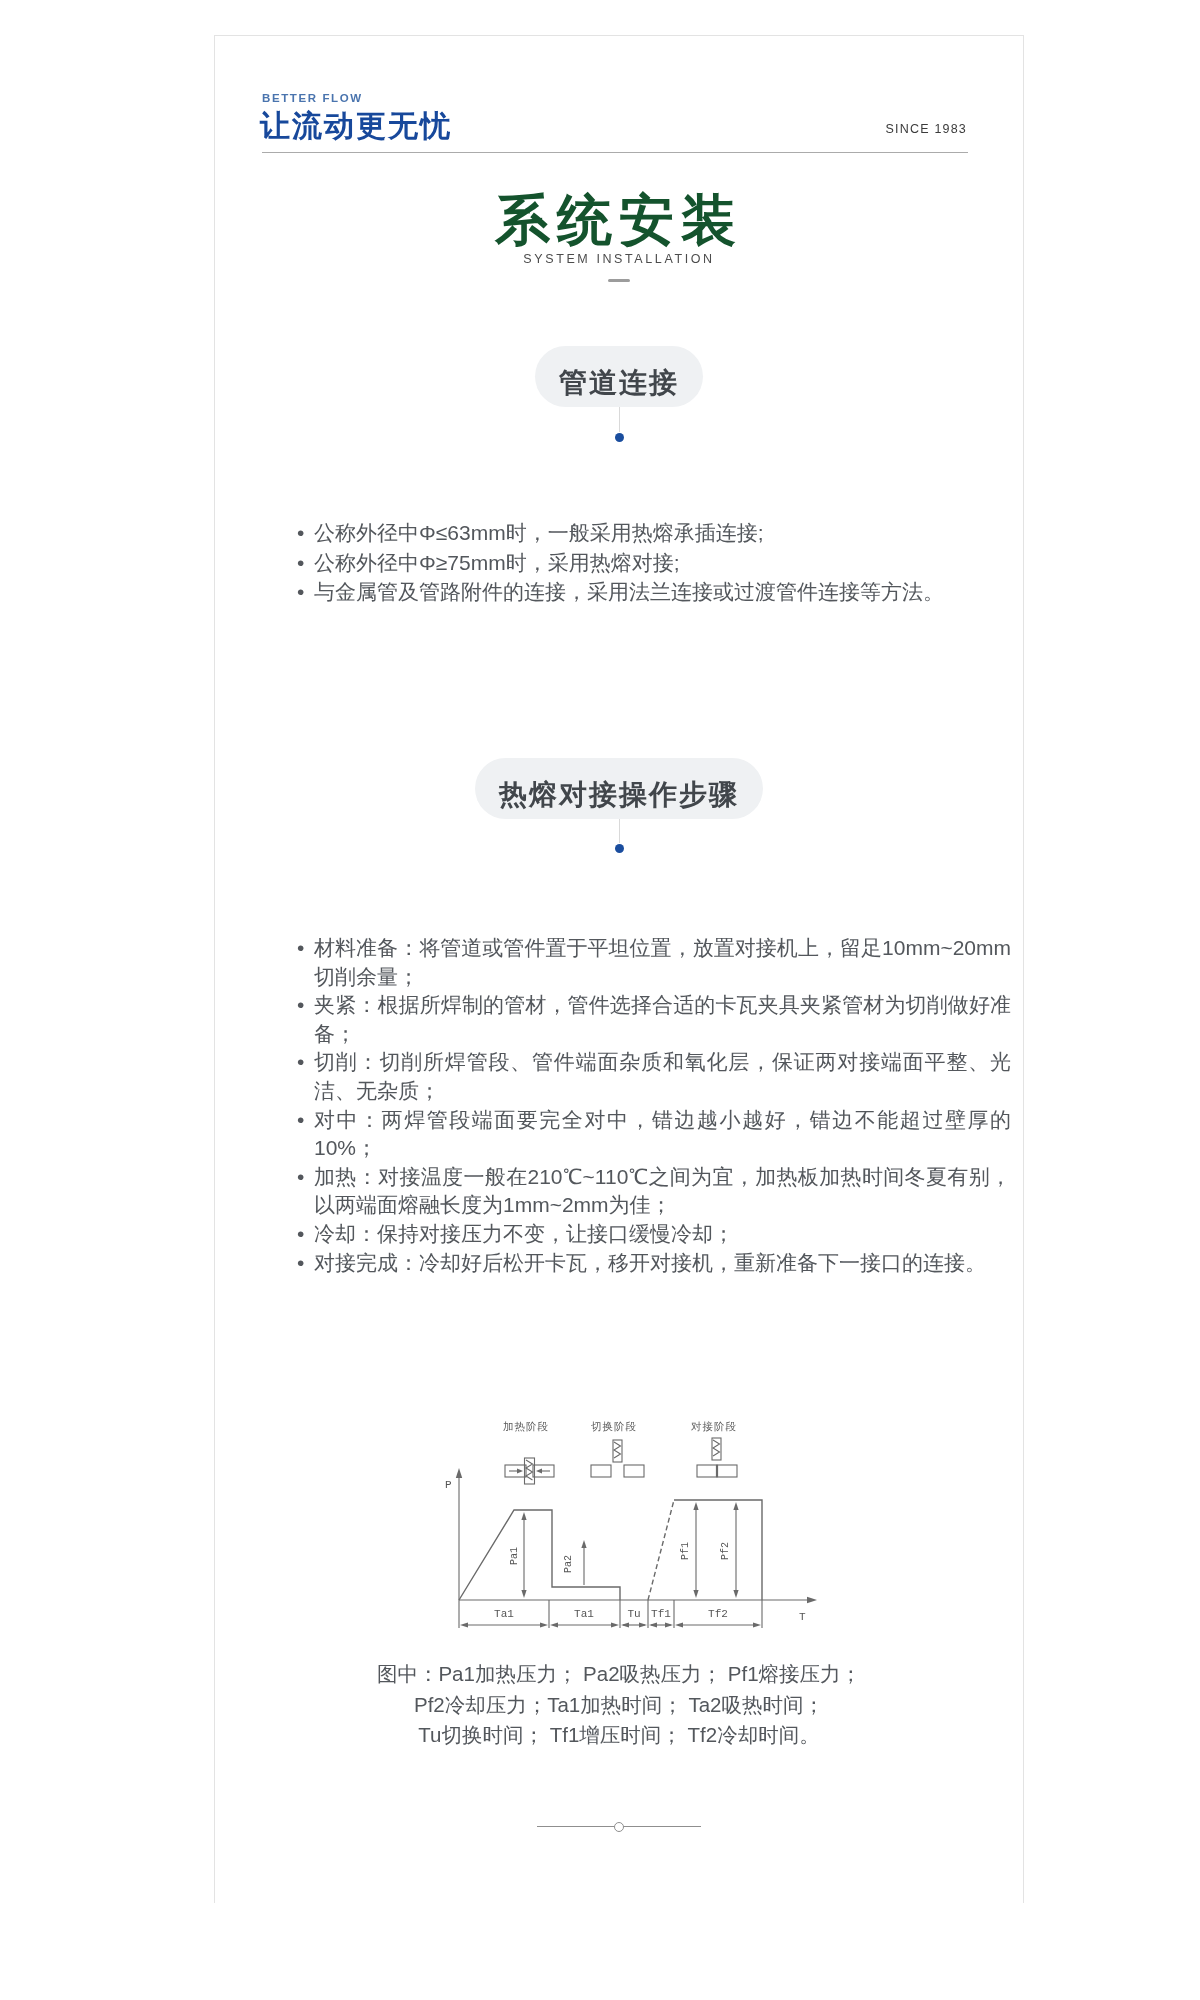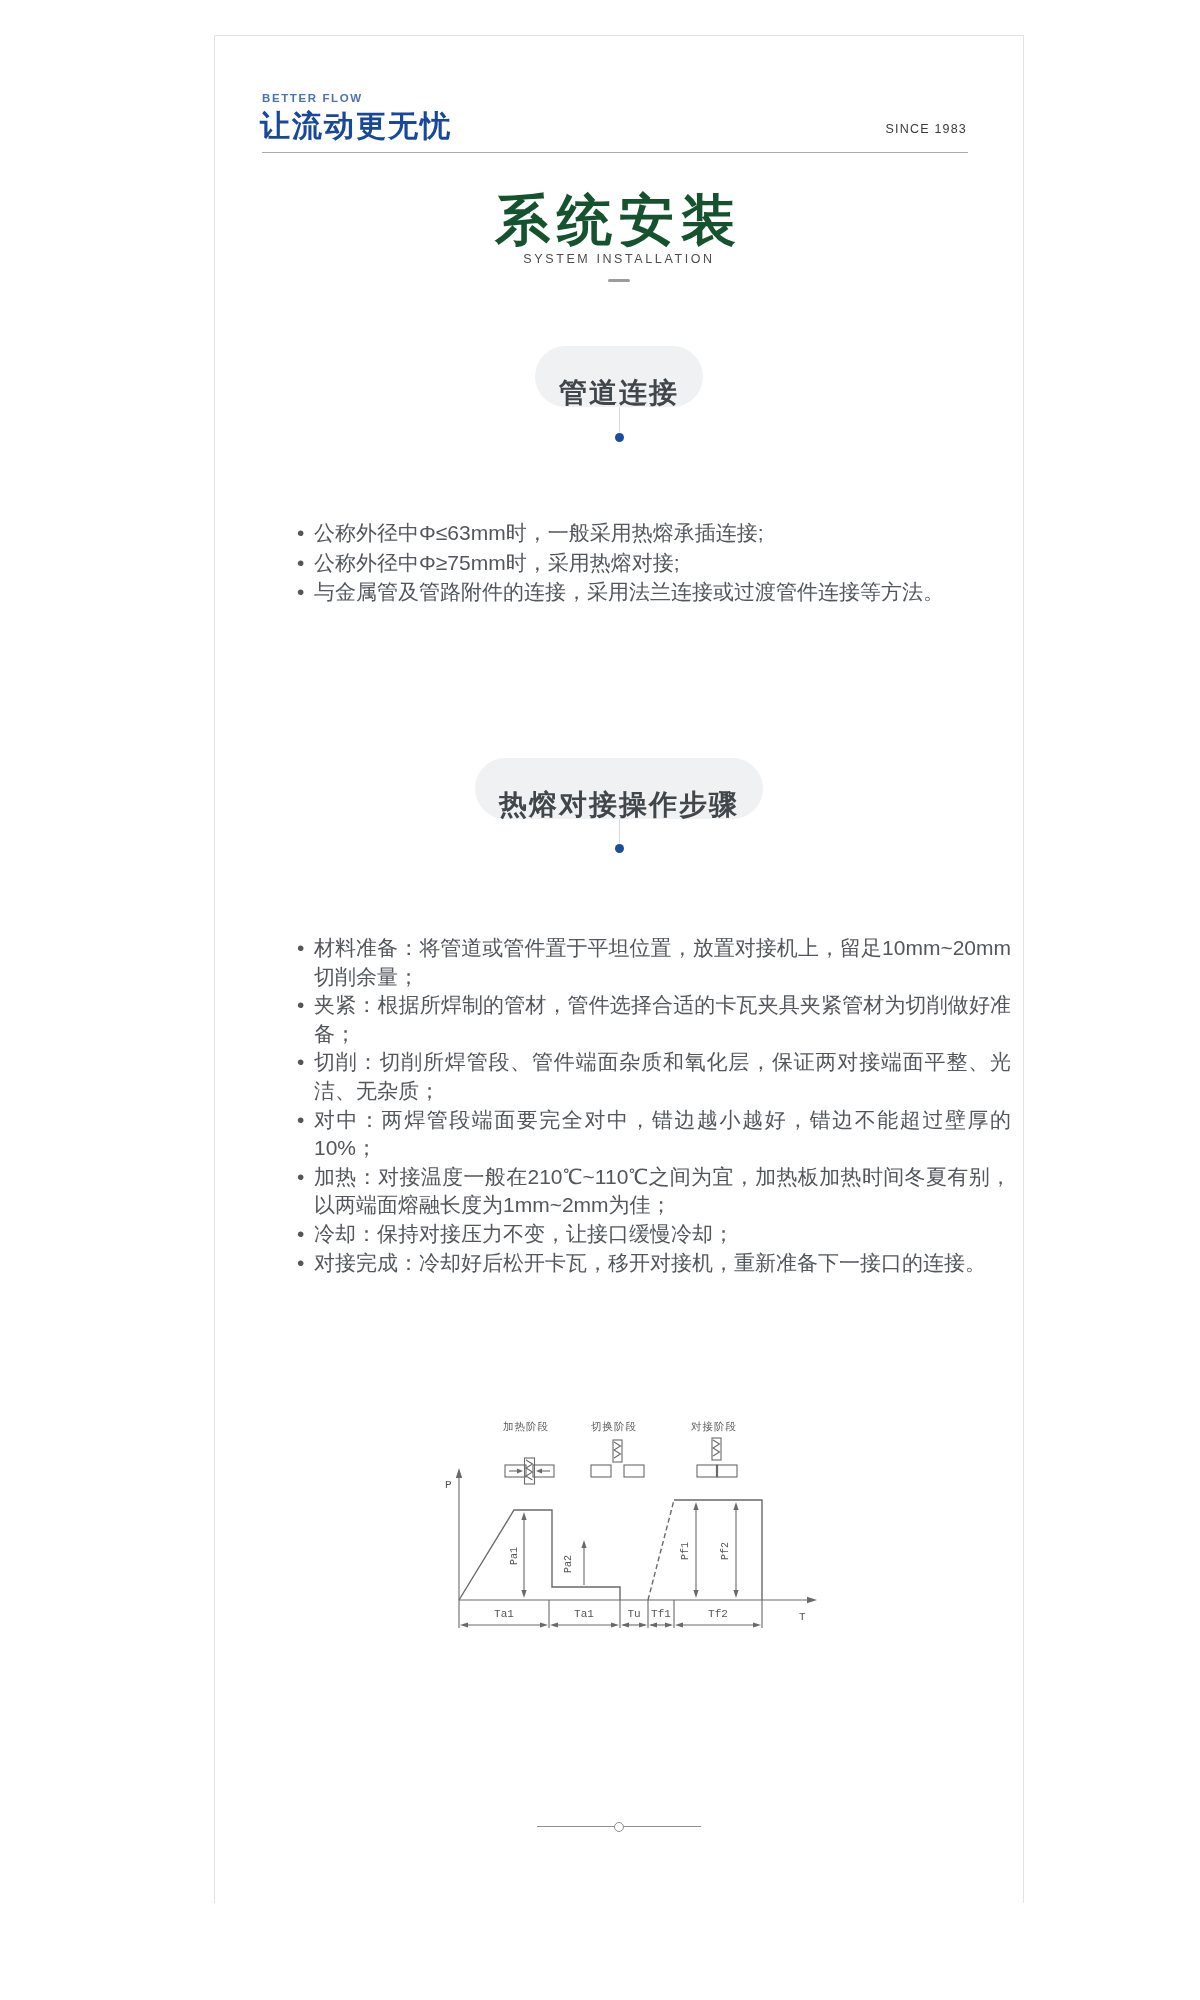--- a/index.html
+++ b/index.html
@@ -40,21 +40,21 @@
     position:absolute; left:0; right:0; top:216px; text-align:center;
     font-size:12.5px; letter-spacing:2.6px; color:#4c4c4c;
   }
   .title-dash {
     position:absolute; left:50%; top:243px; margin-left:-11px;
     width:22px; height:3px; background:#9c9c9c; border-radius:2px;
   }
   
   .pill {
     position:absolute; left:50%; transform:translateX(-50%);
-    height:61px; line-height:61px; padding:16px 24px;
+    height:61px; line-height:61px; padding:6px 24px;
     background:#eff1f3; border-radius:32px;
     font-size:28px; font-weight:bold; letter-spacing:2px; color:#41464b;
     white-space:nowrap;
   }
   .pill-1 { top:310px; }
   .pill-2 { top:722px; }
   .conn-line {
     position:absolute; left:50%; width:1px; background:#d9d9d9;
   }
   .conn-line-1 { top:371px; height:25px; }
@@ -234,19 +234,24 @@
       <polygon class="fillg" points="226,229 218,226.5 218,231.5"></polygon>
       <line class="stroke" x1="230" y1="229" x2="250" y2="229"></line>
       <polygon class="fillg" points="228,229 236,226.5 236,231.5"></polygon>
       <polygon class="fillg" points="252,229 244,226.5 244,231.5"></polygon>
       <line class="stroke" x1="257" y1="229" x2="337" y2="229"></line>
       <polygon class="fillg" points="254,229 262,226.5 262,231.5"></polygon>
       <polygon class="fillg" points="340,229 332,226.5 332,231.5"></polygon>
     </g>
   </svg>
 
+  <div class="caption">
+      <div>图中：Pa1加热压力； Pa2吸热压力； Pf1熔接压力；</div>
+      <div>Pf2冷却压力；Ta1加热时间； Ta2吸热时间；</div>
+      <div>Tu切换时间； Tf1增压时间； Tf2冷却时间。</div>
+    </div>
 
   <div class="bottom-div">
     <div class="line"></div>
     <div class="circle"></div>
   </div>
 
 </div>
 
 </body></html>

